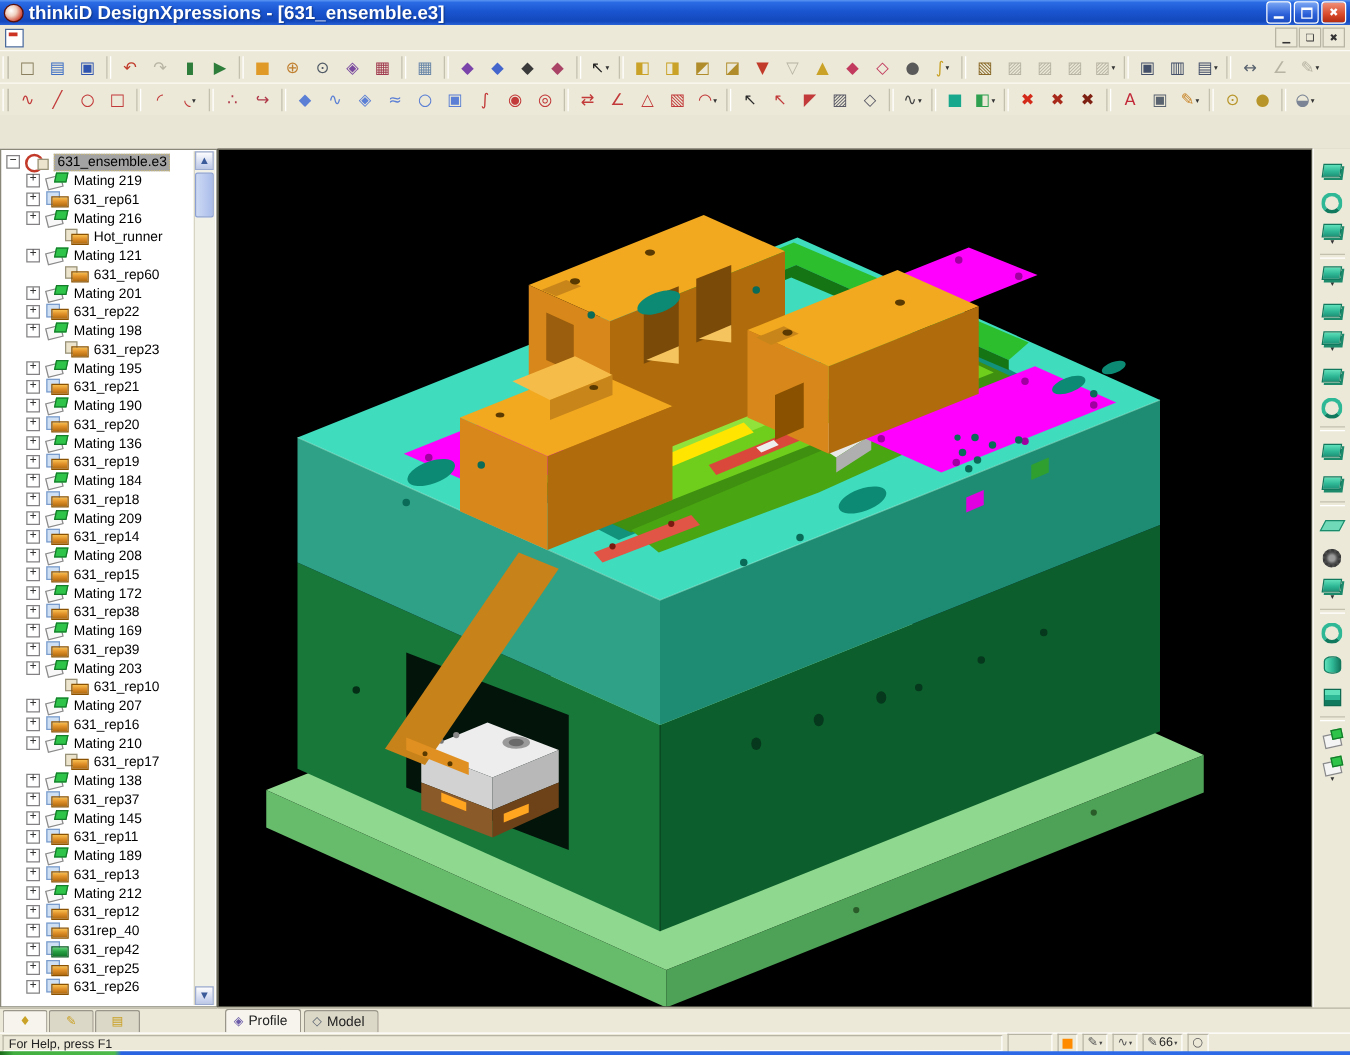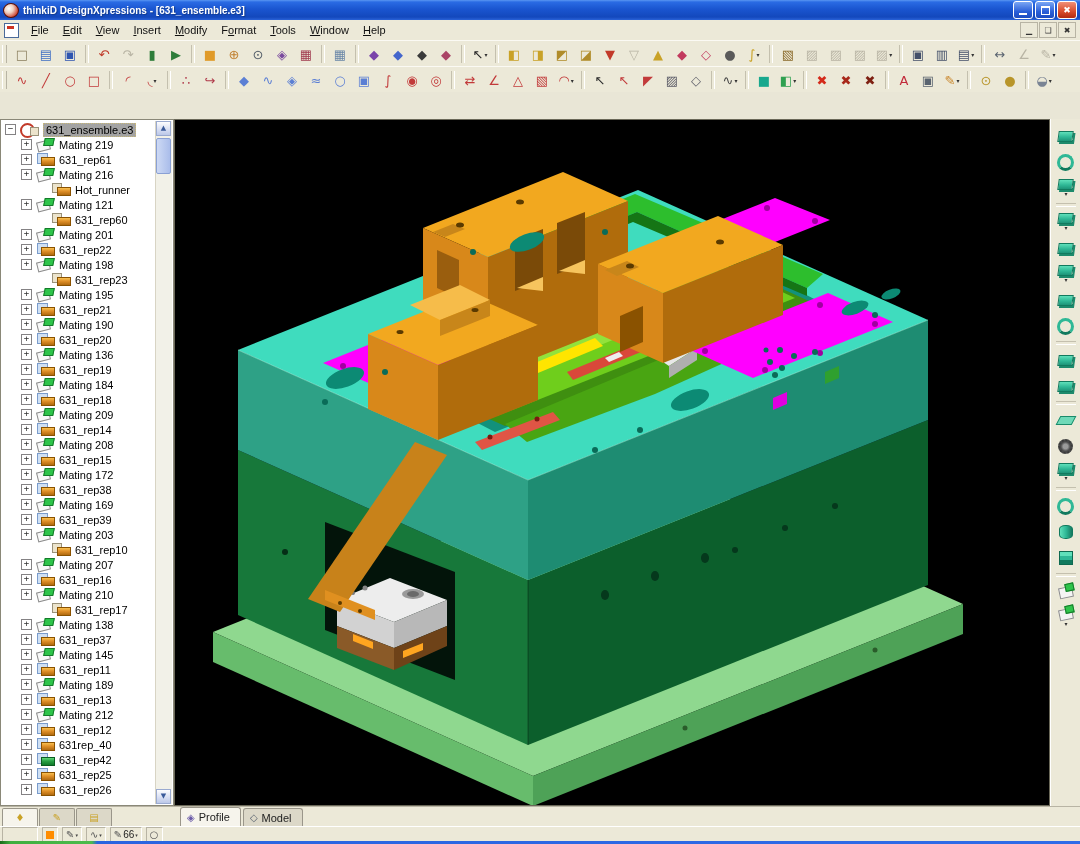--- a/index.html
+++ b/index.html
@@ -5,21 +5,21 @@
   html,body{margin:0;padding:0;background:#555;}
   #app{position:relative;width:1080px;height:844px;background:#ece9d8;overflow:hidden;
        font-family:"Liberation Sans",sans-serif;font-size:11px;-webkit-font-smoothing:none;}
   
   .titlebar{position:absolute;left:0;top:0;width:1080px;height:20px;
     background:linear-gradient(180deg,#5a96f2 0%,#2a6be4 10%,#1a55d0 45%,#1348bc 85%,#2a62d8 100%);
     display:flex;align-items:center;color:#fff;}
   .app-icon{width:14px;height:13px;margin:0 4px 0 3px;border-radius:50%;
     background:radial-gradient(circle at 35% 35%,#ffffff 0%,#f0d0c0 35%,#cc4433 75%,#7a1a10 100%);
     border:1px solid #5a1008;flex:0 0 auto;}
-  .title-text{font-weight:bold;font-size:10px;text-shadow:1px 1px 1px #123a8a;white-space:nowrap;text-align:center;}
+  .title-text{font-weight:bold;font-size:15px;text-shadow:1px 1px 1px #123a8a;white-space:nowrap;text-align:center;}
   .win-btns{margin-left:auto;display:flex;gap:2px;padding-right:3px;}
   .wbtn{width:18px;height:16px;border-radius:3px;border:1px solid #fff;
     background:linear-gradient(180deg,#7aa6f4,#2a5fd8 60%,#1c4cc0);color:#fff;
     display:flex;align-items:center;justify-content:center;font-size:9px;line-height:1;}
   .wbtn.close{background:linear-gradient(180deg,#f09078,#d84a2a 60%,#b22a10);}
   .wbtn .bar{width:8px;height:2px;background:#fff;margin-top:8px;}
   .wbtn .rst{width:7px;height:6px;border:1px solid #fff;border-top-width:2px;}
   
   .menubar{position:absolute;left:0;top:20px;width:1080px;height:20px;background:#ece9d8;
     display:flex;align-items:center;border-bottom:1px solid #d8d4c0;}
@@ -135,31 +135,20 @@
         </span>
       <span class="wbtn">
           <span class="rst"></span>
         </span>
       <span class="wbtn close">✖</span>
     </span>
   </div>
 
   <div class="menubar">
     <span class="mdi-icon"></span>
-    <span id="menus" style="display:flex;">
-        <span class="menu-item"><u>F</u>ile</span>
-        <span class="menu-item"><u>E</u>dit</span>
-        <span class="menu-item"><u>V</u>iew</span>
-        <span class="menu-item"><u>I</u>nsert</span>
-        <span class="menu-item"><u>M</u>odify</span>
-        <span class="menu-item">F<u>o</u>rmat</span>
-        <span class="menu-item"><u>T</u>ools</span>
-        <span class="menu-item"><u>W</u>indow</span>
-        <span class="menu-item"><u>H</u>elp</span>
-      </span>
     <span class="mdi-btns">
       <span class="mbtn">▁</span>
       <span class="mbtn">❏</span>
       <span class="mbtn">✖</span>
     </span>
   </div>
 
   <div class="tbrow" id="tb1">
       <div class="tb-grip"></div>
       <div class="tb-btn">
@@ -914,20 +903,21 @@
         <span class="tg" style="color: rgb(106, 90, 168);">◈</span>
         <span>Profile</span>
       </div>
       <div class="vtab">
         <span class="tg" style="color: rgb(90, 100, 112);">◇</span>
         <span>Model</span>
       </div>
     </div>
 
   <div class="statusbar">
+    <div class="st-msg">For Help, press F1</div>
     <div class="st-cell" style="width:28px;"></div>
     <div class="st-cell">
       <span class="st-sq" style="background:#ff8c00"></span>
     </div>
     <div class="st-cell">
       <span class="st-g">✎</span>
         <span class="st-dd">▾</span>
     </div>
     <div class="st-cell">
       <span class="st-g">∿</span>

